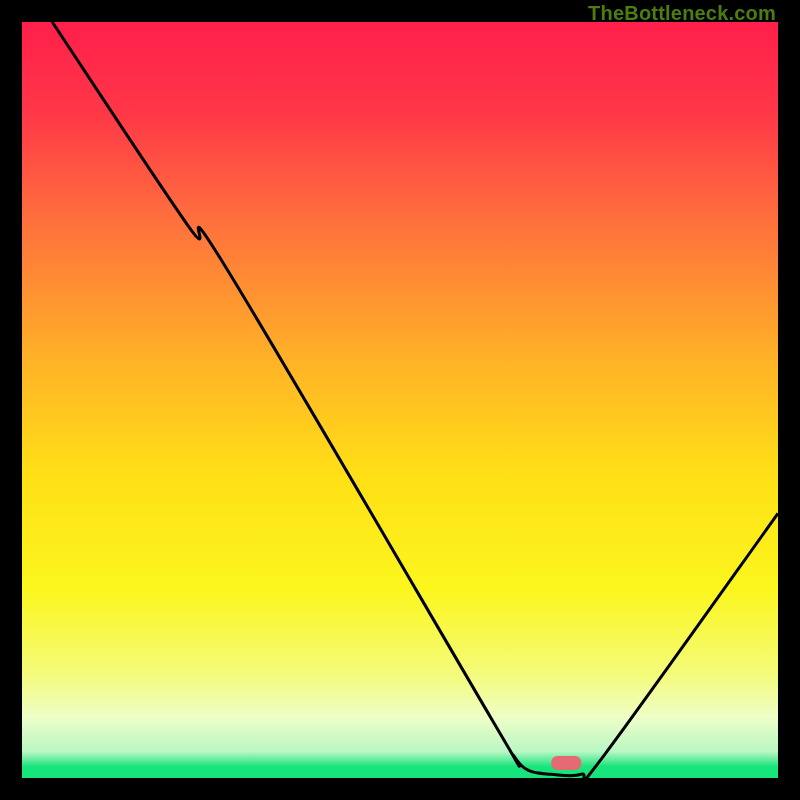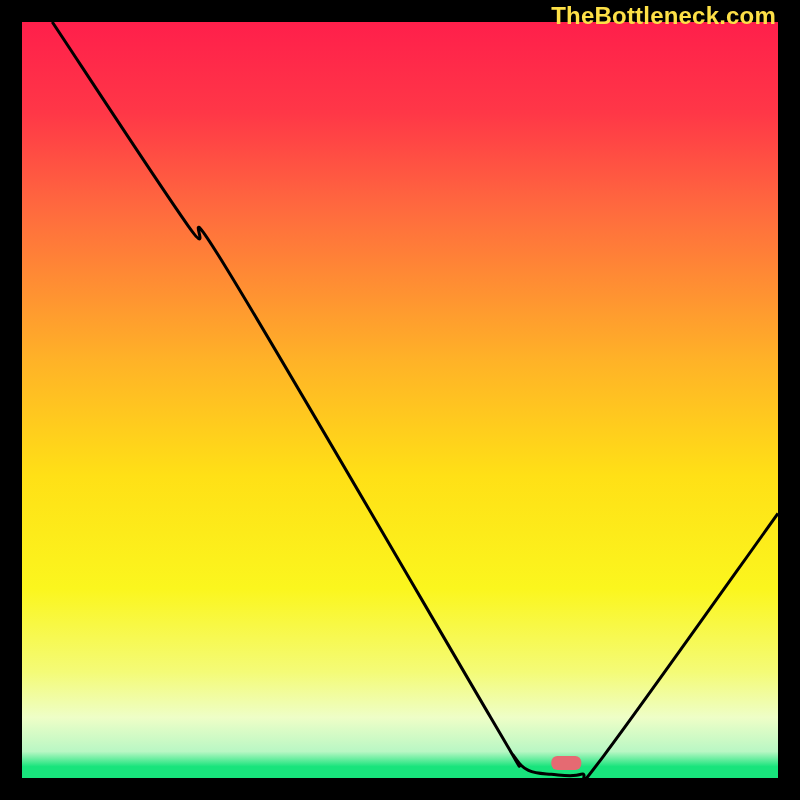--- a/index.html
+++ b/index.html
@@ -23,23 +23,23 @@
     left: 0;
     top: 0;
     width: 756px;
     height: 756px;
   }
   .watermark {
     position: absolute;
     top: 2px;
     right: 24px;
     font-family: Arial, Helvetica, sans-serif;
-    font-size: 24px;
+    font-size: 20px;
     font-weight: 600;
-    color: #fde047;
+    color: #4d7c0f;
     letter-spacing: 0.2px;
   }
 </style>
 </head>
 <body>
 
 <div class="frame">
   <svg class="plot" viewBox="0 0 756 756" preserveAspectRatio="none">
     <defs>
       <linearGradient id="bg" x1="0" y1="0" x2="0" y2="1"></linearGradient>

